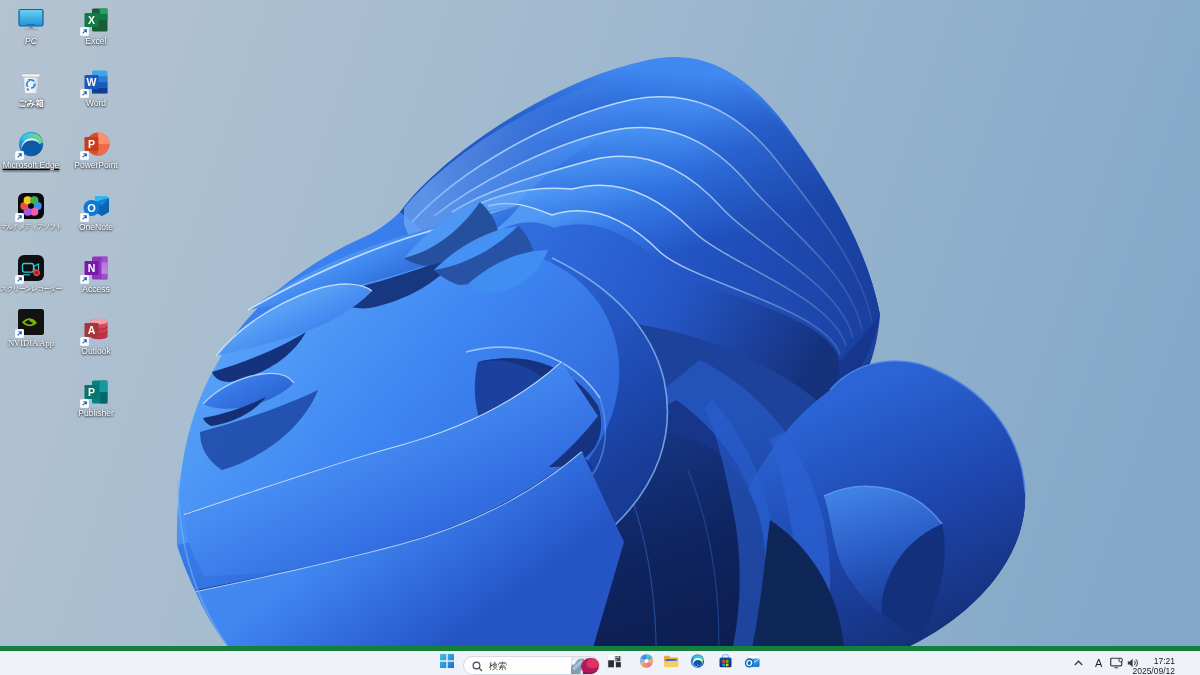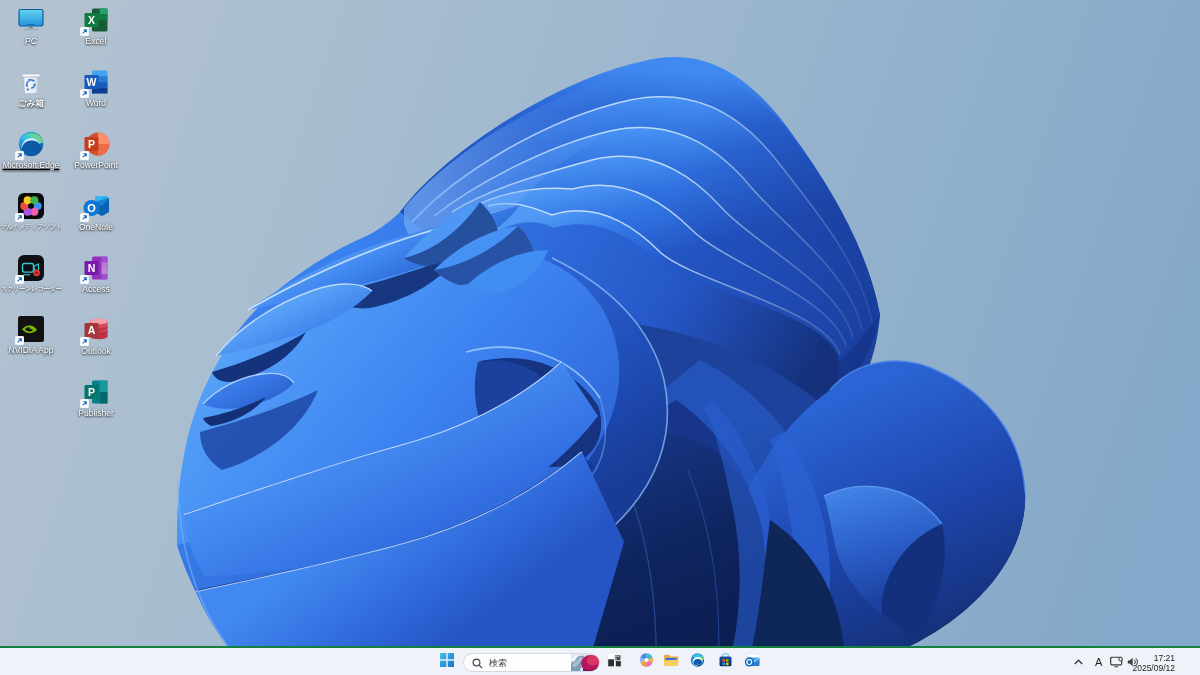--- a/index.html
+++ b/index.html
@@ -4,21 +4,21 @@
   #screen{position:relative;width:1200px;height:675px;overflow:hidden;font-family:"Liberation Sans",sans-serif;background:#9db6d0;}
   #wall{position:absolute;left:0;top:0;}
 
   .ic{position:absolute;width:64px;text-align:center;}
   .ic .g{display:block;margin:0 auto;width:28px;height:28px;position:relative;}
   .ic .lbl{display:block;margin-top:2px;font-size:8.5px;line-height:10px;color:#fff;white-space:nowrap;
     text-shadow:0 1px 2px rgba(0,0,0,.8),0 0 3px rgba(0,0,0,.45);letter-spacing:0;}
   .ic .lbl.small{font-size:6.6px;letter-spacing:-0.6px;}
   .sc{position:absolute;left:-2px;bottom:-2px;width:9px;height:9px;}
 
-  #taskbar{position:absolute;left:0;bottom:0;width:1200px;height:29px;background:#eff3f9;border-top:2px solid #15803d;box-sizing:border-box;}
+  #taskbar{position:absolute;left:0;bottom:0;width:1200px;height:29px;background:#eff3f9;border-top:5px solid #15803d;box-sizing:border-box;}
   .tbi{position:absolute;top:50%;transform:translateY(-50%);}
   #searchpill{position:absolute;left:463px;top:5px;width:137px;height:19px;background:#fdfdfe;
     border:1px solid #d4dae4;border-radius:10px;box-sizing:border-box;}
   #searchtext{position:absolute;left:25px;top:3px;font-size:9px;color:#454545;}
   #bingthumb{position:absolute;right:0px;top:0px;width:28px;height:17px;border-radius:0 8.5px 8.5px 0;overflow:hidden;}
   #clock{position:absolute;right:25px;top:4.5px;text-align:right;color:#1b1b1b;font-size:8.5px;line-height:10px;}
 </style></head><body>
 <div id="screen">
 <svg id="wall" width="1200" height="675" viewBox="0 0 1200 675">
       <defs>
@@ -340,21 +340,21 @@
           <path d="M 17,12.2 L 21.5,10 L 21.5,17.6 L 17,15.4 Z" fill="none" stroke="#35c8cf" stroke-width="1.2"></path>
           <circle cx="19.6" cy="18.8" r="3.4" fill="#e23b3b"></circle>
           <circle cx="19.6" cy="18.8" r="1.5" fill="#8f1d1d"></circle>
           <path d="M 6,20.8 L 13,20.8" stroke="#35c8cf" stroke-width="1.1"></path>
         </svg><svg class="sc" width="9" height="9">
           <rect x="0" y="0" width="9" height="9" rx="1.6" fill="#fff" stroke="#c8cdd4" stroke-width="0.5"></rect>
           <path d="M 2.6,6.4 L 6.2,2.8 M 3.4,2.7 L 6.3,2.7 L 6.3,5.6" stroke="#1567c8" stroke-width="1.1" fill="none"></path>
         </svg></span>
       <span class="lbl small">スクリーンレコーダー</span>
     </div>
-<div class="ic" style="left:-1px;top:315px;">
+<div class="ic" style="left:-1px;top:308px;font-family:Liberation Serif, serif;">
       <span class="g"><svg width="28" height="28">
           <rect x="1" y="1" width="26" height="26" rx="2.5" fill="#121212"></rect>
           <path d="M 12.5,10.3 C 9.4,10.6 6.8,12.2 5,14.3 C 6.8,16.4 9.4,18 12.5,18.3 L 12.5,16.6 C 10.5,16.3 8.9,15.4 7.8,14.3 C 8.9,13.2 10.5,12.3 12.5,12 L 12.5,13.6 C 13.9,13.8 15,14.2 15.9,14.9 C 14.9,15.9 13.8,16.5 12.5,16.6 L 12.5,18.3 C 15.6,18.1 18.2,16.8 20,14.9 C 18,12 15.5,10.5 12.5,10.3 Z" fill="#76b900"></path>
           <rect x="13.4" y="10.3" width="9.6" height="1.5" fill="#76b900" opacity="0"></rect>
         </svg><svg class="sc" width="9" height="9">
           <rect x="0" y="0" width="9" height="9" rx="1.6" fill="#fff" stroke="#c8cdd4" stroke-width="0.5"></rect>
           <path d="M 2.6,6.4 L 6.2,2.8 M 3.4,2.7 L 6.3,2.7 L 6.3,5.6" stroke="#1567c8" stroke-width="1.1" fill="none"></path>
         </svg></span>
       <span class="lbl">NVIDIA App</span>
     </div>

